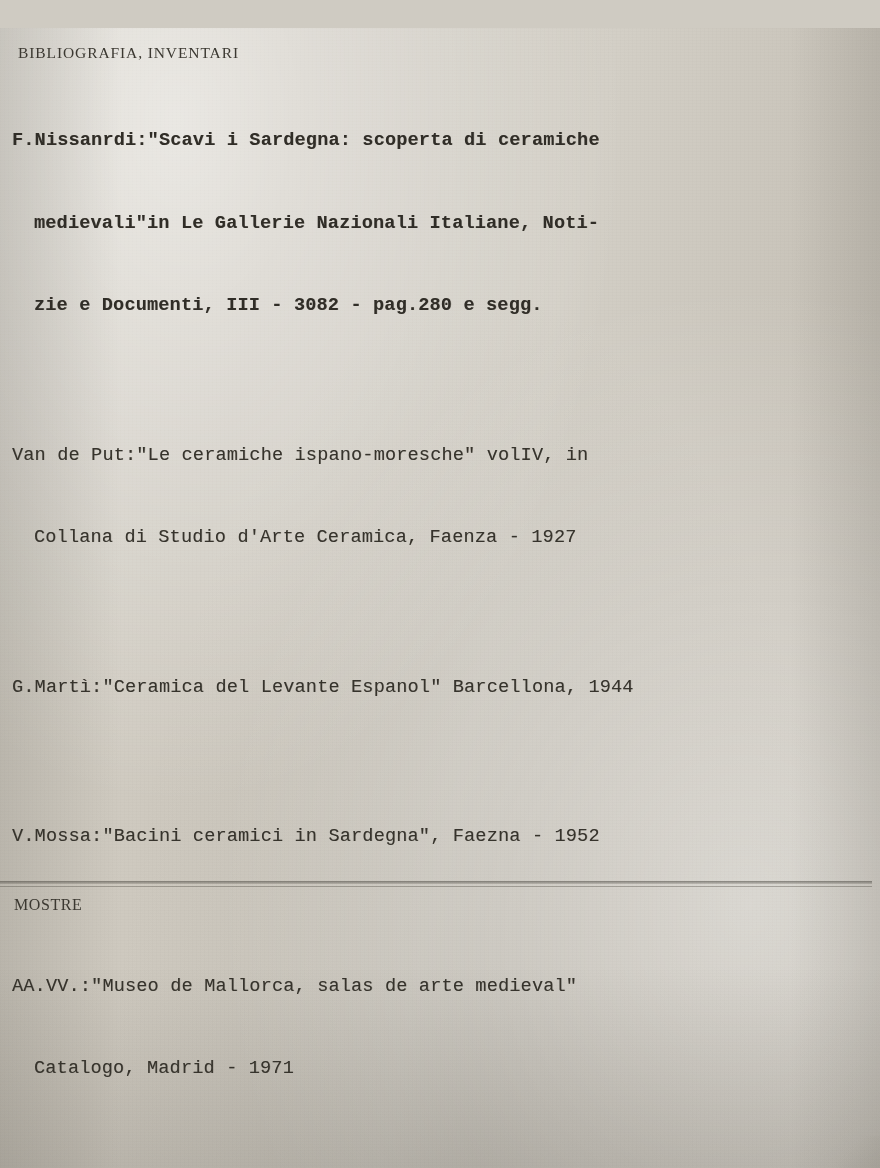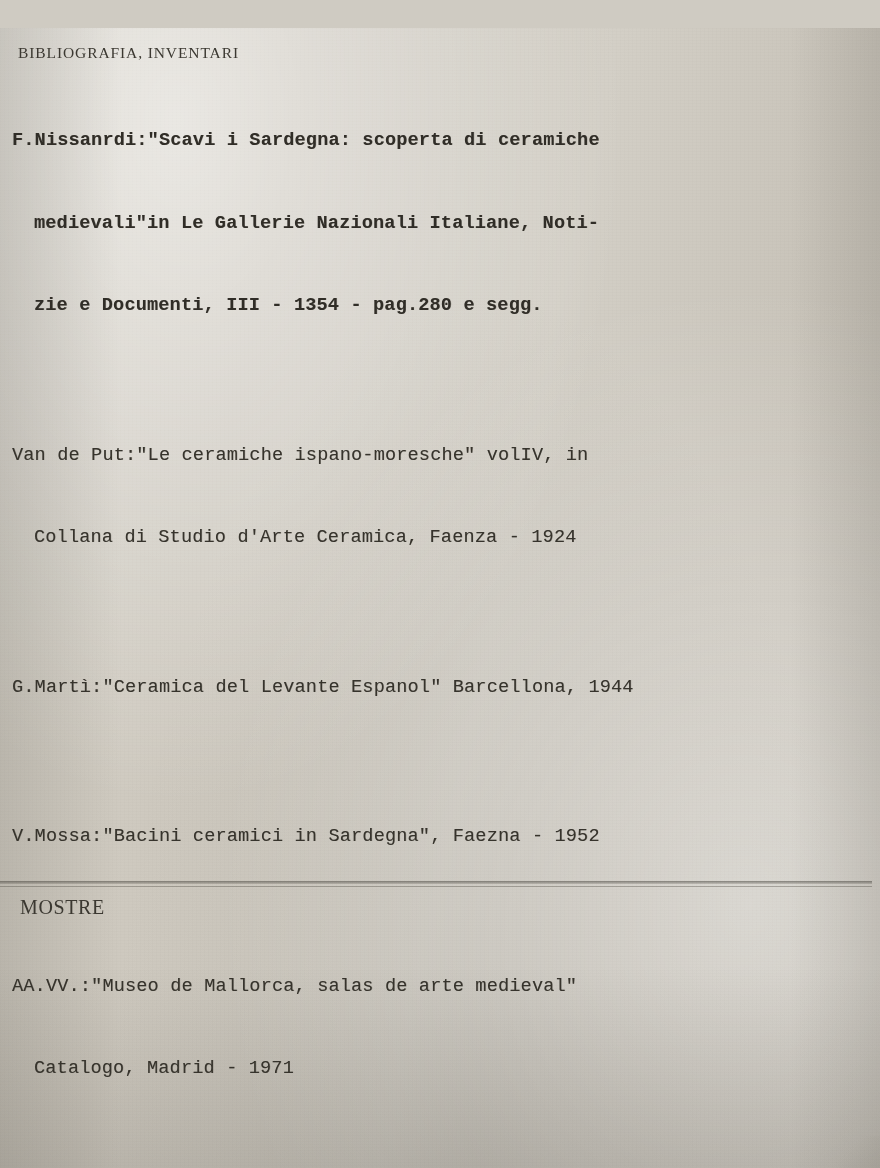--- a/index.html
+++ b/index.html
@@ -66,23 +66,23 @@
     font-size: 15.5px;
     letter-spacing: 0.9px;
     color: #3b3831;
     white-space: pre;
   }
   #heading-bibliografia {
     left: 18px;
     top: 16px;
   }
   #heading-mostre {
-    left: 20px;
+    left: 14px;
     top: 868px;
-    font-size: 20px;
+    font-size: 16px;
     letter-spacing: 0.6px;
   }
 
   #entries {
     position: absolute;
     left: 12px;
     top: 44px;
     width: 860px;
   }
 
@@ -145,26 +145,26 @@
 
   <div class="content">
 
     <div class="section-heading" id="heading-bibliografia">BIBLIOGRAFIA, INVENTARI</div>
 
     <div id="entries">
 
       <div class="entry bold">
         <span class="line">F.Nissanrdi:"Scavi i Sardegna: scoperta di ceramiche</span>
         <span class="line ind">medievali"in Le Gallerie Nazionali Italiane, Noti-</span>
-        <span class="line ind">zie e Documenti, III - 1354 - pag.280 e segg.</span>
+        <span class="line ind">zie e Documenti, III - 3082 - pag.280 e segg.</span>
       </div>
 
       <div class="entry">
         <span class="line">Van de Put:"Le ceramiche ispano-moresche" volIV, in</span>
-        <span class="line ind">Collana di Studio d'Arte Ceramica, Faenza - 1924</span>
+        <span class="line ind">Collana di Studio d'Arte Ceramica, Faenza - 1927</span>
       </div>
 
       <div class="entry">
         <span class="line">G.Martì:"Ceramica del Levante Espanol" Barcellona, 1944</span>
       </div>
 
       <div class="entry">
         <span class="line">V.Mossa:"Bacini ceramici in Sardegna", Faezna - 1952</span>
       </div>
 

